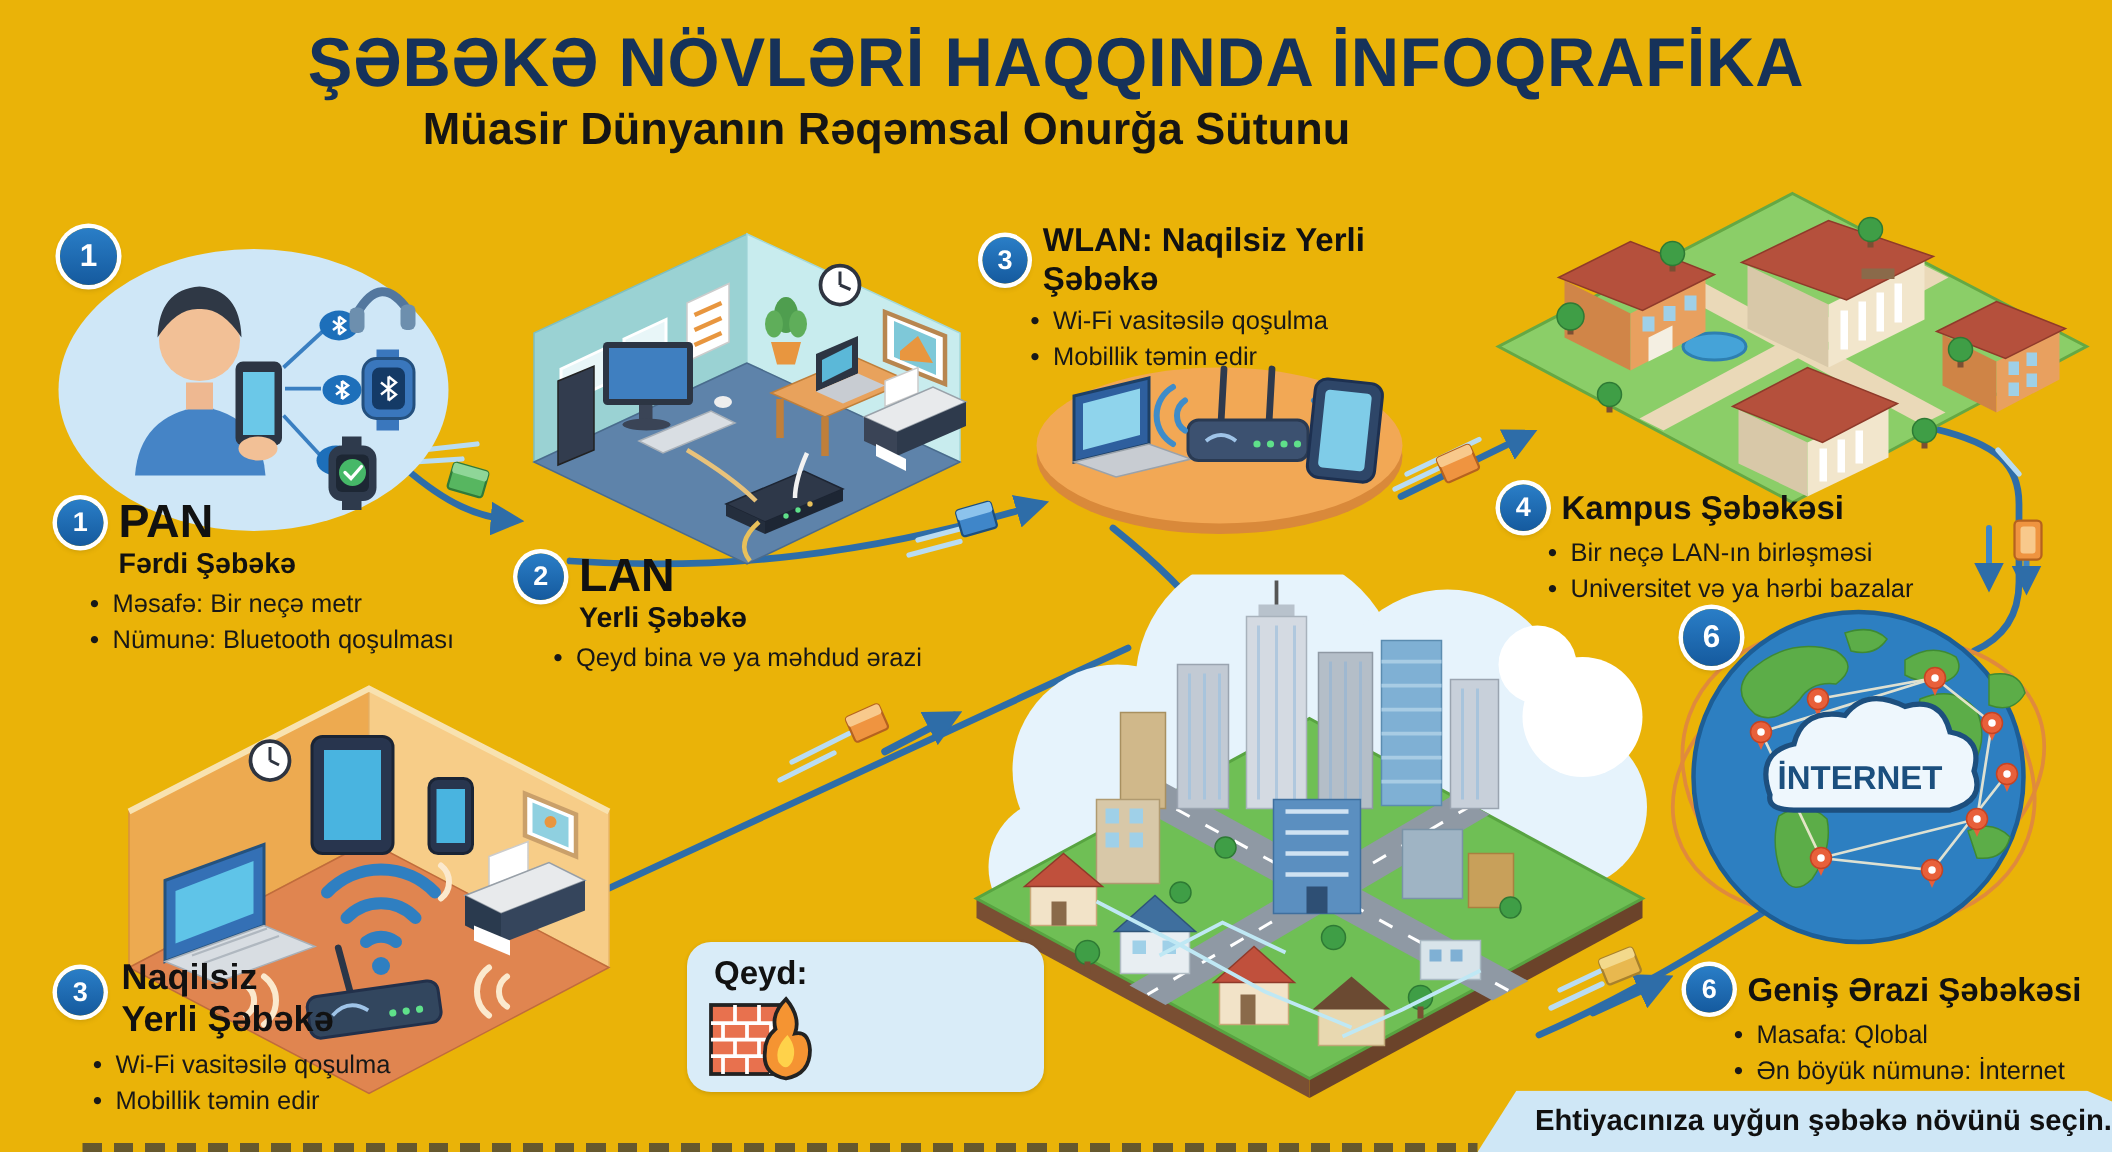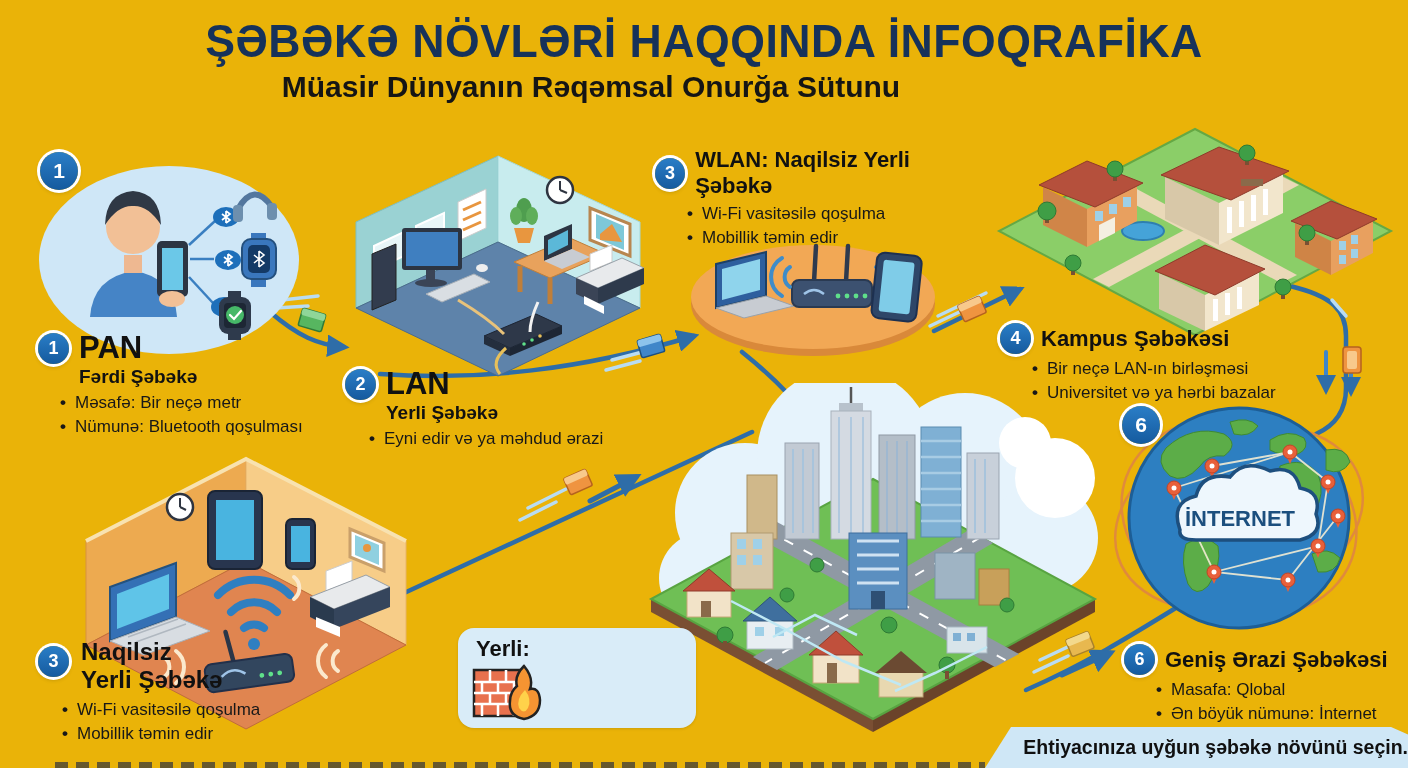--- a/index.html
+++ b/index.html
@@ -243,21 +243,21 @@
     </g>
   </svg>
 
   <div class="abs z3" style="left:345px;top:366px;width:330px">
     <div class="h-row">
       <div class="badge sm">2</div>
       <div class="name-xl">LAN</div>
     </div>
     <div class="sub-bold" style="margin-left:41px">Yerli Şəbəkə</div>
     <div class="bullets" style="margin-left:22px">
-      <div class="b">Eyni edir və ya məhdud ərazi</div>
+      <div class="b">Qeyd bina və ya məhdud ərazi</div>
     </div>
   </div>
 
   <div class="abs z3" style="left:655px;top:147px;width:330px">
     <div class="h-row">
       <div class="badge sm">3</div>
       <div class="name-lg">WLAN: Naqilsiz Yerli Şəbəkə</div>
     </div>
     <div class="bullets" style="margin-left:30px">
       <div class="b">Wi-Fi vasitəsilə qoşulma</div>
@@ -428,21 +428,21 @@
         <div class="name-md">Yerli Şəbəkə</div>
       </div>
     </div>
     <div class="bullets" style="margin-left:22px">
       <div class="b">Wi-Fi vasitəsilə qoşulma</div>
       <div class="b">Mobillik təmin edir</div>
     </div>
   </div>
 
   <div class="abs notebox z3">
-    <div class="note-head">Yerli:</div>
+    <div class="note-head">Qeyd:</div>
     <svg class="abs" style="left:14px;top:34px" width="72" height="60" viewBox="0 0 72 60">
       <rect x="2" y="8" width="48" height="46" fill="#e8714e" stroke="#222" stroke-width="2.5"></rect>
       <path d="M2 20 H50 M2 31 H50 M2 42 H50" stroke="#fff" stroke-width="2.5"></path>
       <path d="M18 8 V20 M34 8 V20 M10 20 V31 M26 20 V31 M42 20 V31 M18 31 V42 M34 31 V42 M10 42 V54 M26 42 V54 M42 42 V54" stroke="#fff" stroke-width="2.5"></path>
       <path d="M52 4 Q62 16 58 27 Q67 25 68 38 Q68 54 52 57 Q36 54 38 39 Q38 30 45 24 Q42 14 52 4 Z" fill="#f59432" stroke="#222" stroke-width="2.5"></path>
       <path d="M53 28 Q60 37 56 46 Q52 53 47 46 Q44 37 53 28 Z" fill="#ffd24a"></path>
     </svg>
   </div>
 
   <svg class="abs z2" style="left:635px;top:383px" width="475" height="350" viewBox="0 0 475 350">

